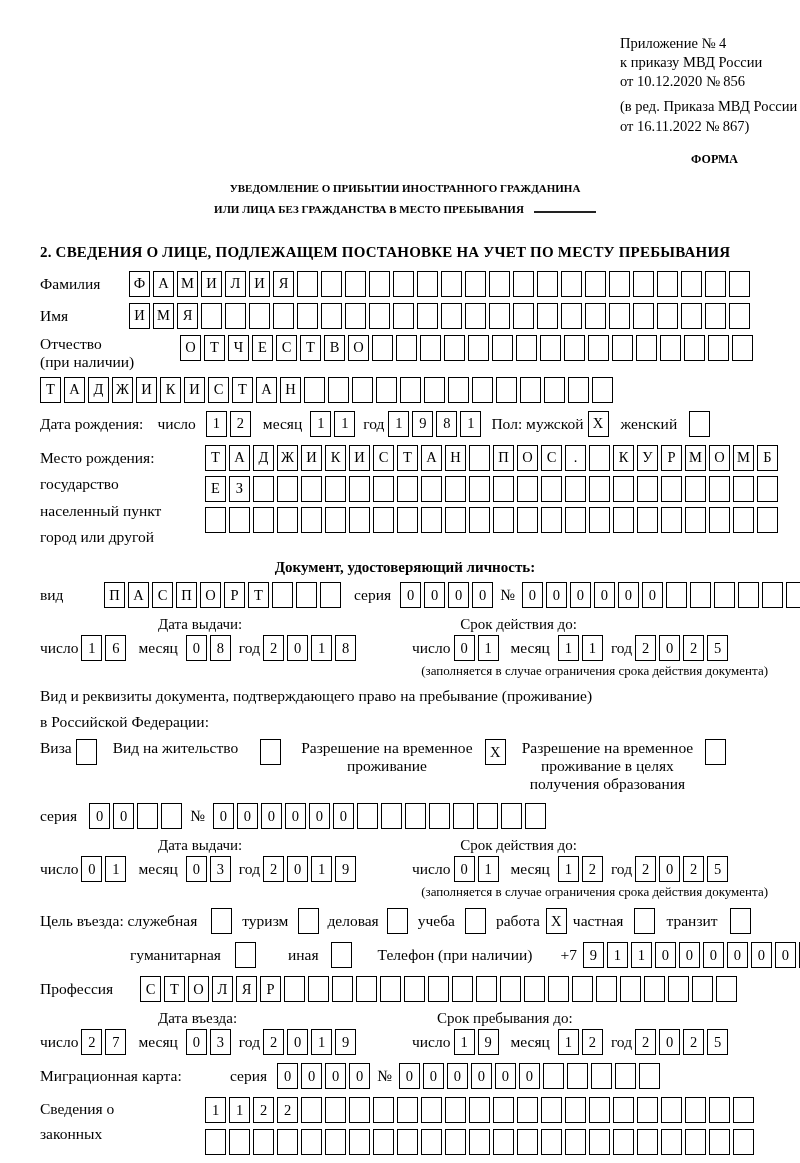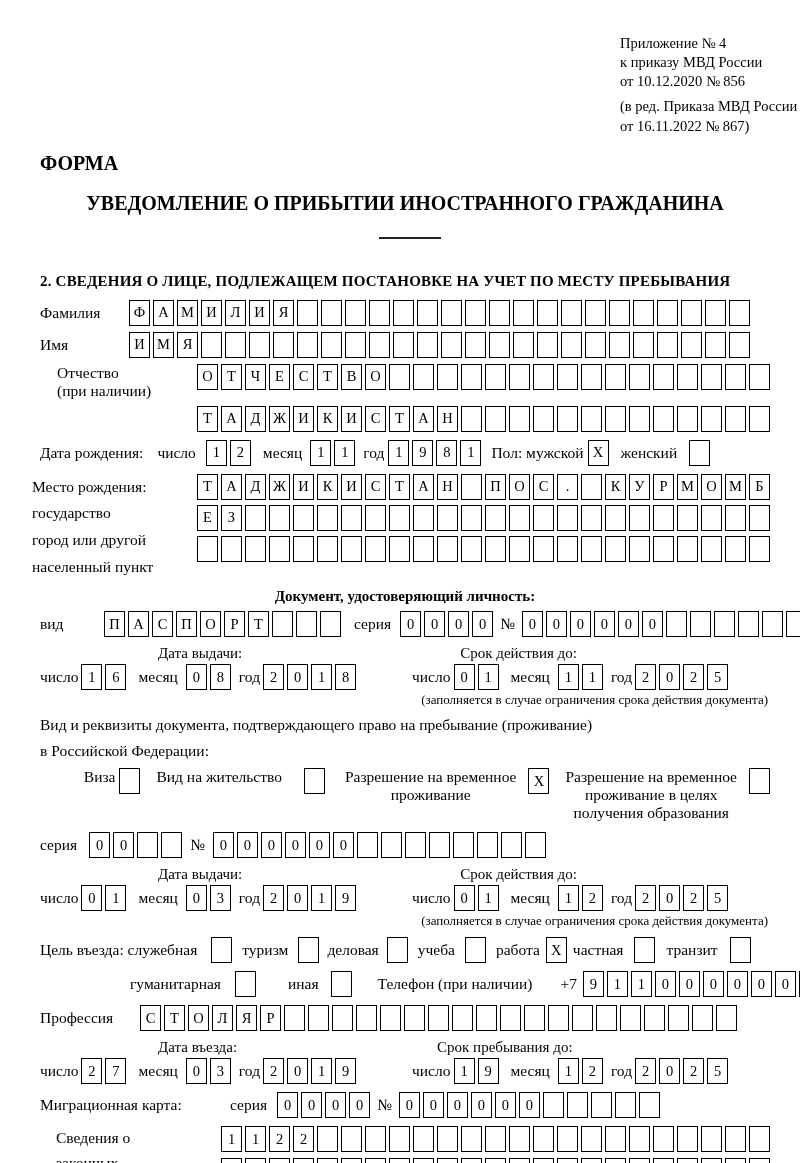--- a/index.html
+++ b/index.html
@@ -4,26 +4,26 @@
 <style>
   html,body { margin:0; padding:0; background:#fff; }
   .page {
     width:800px; height:1163px; box-sizing:border-box;
     padding:34px 30px 10px 40px;
     font-family:"Liberation Serif", serif; color:#000;
     position:relative; overflow:hidden; background:#fff;
   }
   .hdr-block { margin-left:580px; width:190px; font-size:14.5px; line-height:1.32; }
   .hdr-block .gap { margin-top:6px; }
-  .forma { text-align:left; padding-right:32px; font-weight:bold; font-size:20px; margin-top:16px; }
-  .title { text-align:center; font-weight:bold; font-size:20px; line-height:1.45; margin-top:14px; }
+  .forma { text-align:right; padding-right:32px; font-weight:bold; font-size:12px; margin-top:16px; }
+  .title { text-align:center; font-weight:bold; font-size:11px; line-height:1.45; margin-top:14px; }
   .blank-line { display:inline-block; width:62px; border-bottom:2px solid #222; height:14px; margin-left:10px; }
   .section-h { font-weight:bold; font-size:15px; margin-top:26px; letter-spacing:0.2px; }
   .frow { display:flex; align-items:center; margin-top:6px; }
-  .frow.top { align-items:flex-start;justify-content:flex-end; }
+  .frow.top { align-items:flex-start; }
   .lbl { font-size:15.5px; flex:none; }
   .cells { display:flex; gap:3px; flex:none; }
   .cell {
     flex:none; width:19px; height:24px; border:1.6px solid #000;
     display:flex; align-items:center; justify-content:center;
     font-size:14.5px; background:#fff;
   }
   .stack { display:flex; flex-direction:column; flex:none; }
   .ctr { text-align:center; }
   .doc-hdr { text-align:center; font-weight:bold; font-size:15px; margin-top:8px; }
@@ -42,21 +42,21 @@
     <div>от 10.12.2020 № 856</div>
     <div class="gap">(в ред. Приказа МВД России</div>
     <div>от 16.11.2022 № 867)</div>
   </div>
 
   <div class="forma">ФОРМА</div>
 
   <div class="title">
     <div>УВЕДОМЛЕНИЕ О ПРИБЫТИИ ИНОСТРАННОГО ГРАЖДАНИНА</div>
     <div>
-      <span class="blank-line"></span>
+      <span>ИЛИ ЛИЦА БЕЗ ГРАЖДАНСТВА В МЕСТО ПРЕБЫВАНИЯ</span><span class="blank-line"></span>
     </div>
   </div>
 
   <div class="section-h">2. СВЕДЕНИЯ О ЛИЦЕ, ПОДЛЕЖАЩЕМ ПОСТАНОВКЕ НА УЧЕТ ПО МЕСТУ ПРЕБЫВАНИЯ</div>
 
   <div class="frow mt10">
     <span class="lbl" style="width:89px">Фамилия</span>
     <div class="cells">
         <div class="cell">Ф</div>
         <div class="cell">А</div>
@@ -207,22 +207,22 @@
     <span class="lbl" style="margin-left:12px">женский</span>
     <div class="cells" style="margin-left:12px">
         <div class="cell"></div>
       </div>
   </div>
 
   <div class="frow top mt8">
     <div class="stack lbl" style="width:165px; line-height:1.72">
       <span>Место рождения:</span>
       <span>государство</span>
+      <span>населенный пункт</span>
       <span>город или другой</span>
-      <span>населенный пункт</span>
     </div>
     <div class="stack" style="gap:5px">
       <div class="cells">
           <div class="cell">Т</div>
           <div class="cell">А</div>
           <div class="cell">Д</div>
           <div class="cell">Ж</div>
           <div class="cell">И</div>
           <div class="cell">К</div>
           <div class="cell">И</div>

